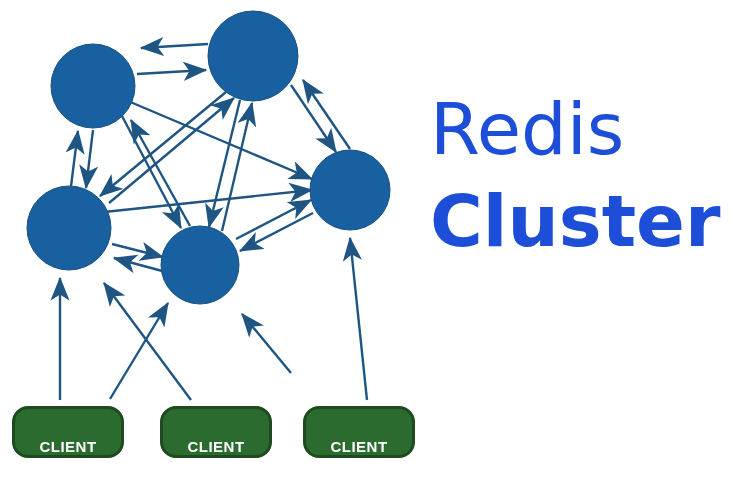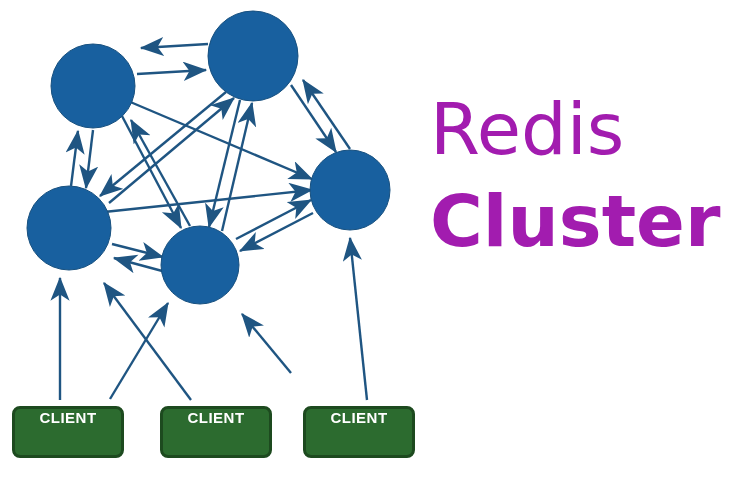--- a/index.html
+++ b/index.html
@@ -19,38 +19,38 @@
     left: 0;
     top: 0;
     width: 736px;
     height: 479px;
   }
   .title-text {
     position: absolute;
     font-family: "DejaVu Sans", sans-serif;
     font-size: 72px;
     font-weight: 400;
-    color: #a21caf;
+    color: #1d4ed8;
     line-height: 1.0;
     white-space: pre;
     letter-spacing: 0px;
   }
   #title-line1 { left: 430px; top: 93px; }
   #title-line2 { left: 430px; top: 185px; font-weight: bold; }
 
   .client-box {
     position: absolute;
     width: 112px;
     height: 52px;
     background: #2c6b2f;
     border: 3px solid #1d4a1f;
-    border-radius: 8px;
+    border-radius: 16px;
     box-sizing: border-box;
     display: flex;
-    align-items: flex-start;
+    align-items: flex-end;
     justify-content: center;
   }
   .client-label {
     color: #ffffff;
     font-family: "Liberation Sans", sans-serif;
     font-size: 15px;
     font-weight: bold;
     letter-spacing: 0.5px;
   }
   #client-0 { left: 12px;  top: 406px; }

